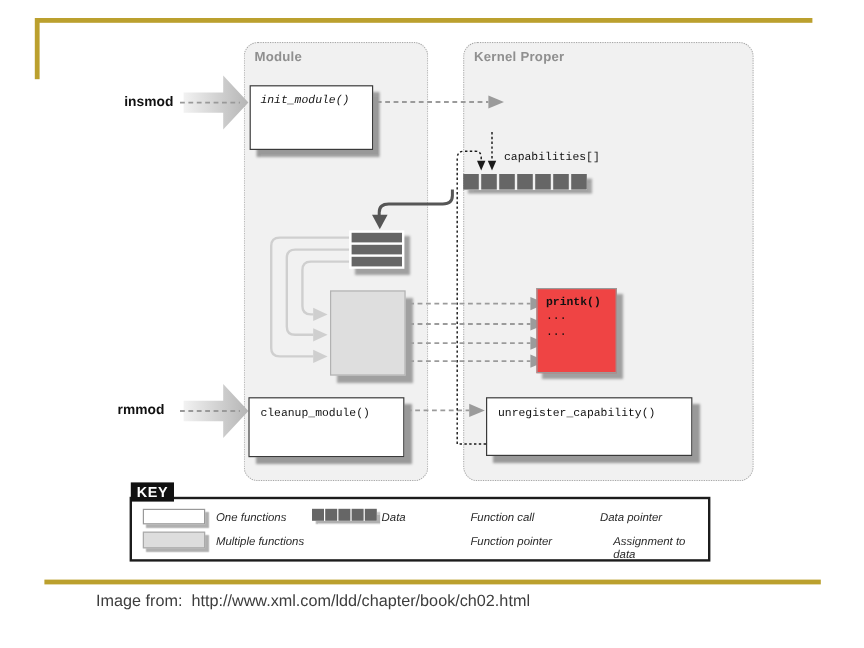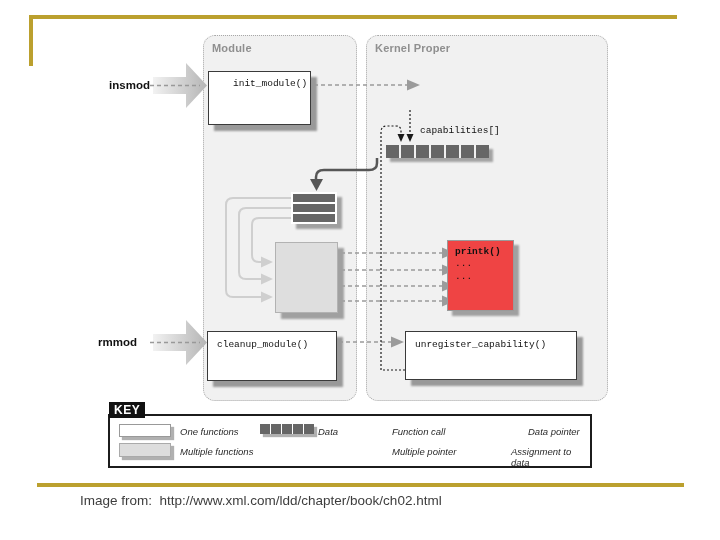--- a/index.html
+++ b/index.html
@@ -12,31 +12,31 @@
 
   
   .gold { background:#bba02e; position:absolute; }
   .gold-top    { left:30px;  top:15px;  width:647px; height:4px; }
   .gold-left   { left:29px;  top:15px;  width:4px;   height:51px; }
   .gold-bottom { left:37px;  top:483px; width:647px; height:4px; }
 
   
   .panel { position:absolute; border:1px dotted #a8a8a8; border-radius:12px; background:#f1f1f1; }
   .panel-module { left:203px; top:35px; width:152px; height:364px; }
-  .panel-kernel { left:366px; top:35px; width:240px; height:364px;text-align:right; }
+  .panel-kernel { left:386px; top:35px; width:240px; height:364px;text-align:right; }
   .panel-title  { position:absolute; left:8px; top:6px; font-weight:bold; font-size:11px; color:#8f8f8f; letter-spacing:0.2px; }
 
   
   .mono { font-family:"Liberation Mono","DejaVu Sans Mono",monospace; font-size:9.5px; color:#111; }
   .fnbox {
     position:absolute; box-sizing:border-box;
     background:#ffffff; border:1.5px solid #3a3a3a;
     box-shadow:6px 6px 2px #999999;
   }
-  .box-init       { left:208px; top:71px;  width:103px; height:54px; padding:6px 0 0 24px; }
+  .box-init       { left:208px; top:71px;  width:103px; height:54px; padding:6px 0 0 8px;font-style:italic; }
   .box-register   { left:422px; top:73px;  width:157px; height:33px; padding:9px 0 0 9px; }
   .box-cleanup    { left:207px; top:331px; width:130px; height:50px; padding:7px 0 0 9px; }
   .box-unregister { left:405px; top:331px; width:172px; height:49px; padding:7px 4px 0 9px; }
 
   .box-printk {
     position:absolute; box-sizing:border-box;
     left:447px; top:240px; width:67px; height:71px;
     background:#ef4444; border:1.5px solid #9a9a9a;
     box-shadow:5px 5px 2px #a0a0a0;
     padding:5px 0 0 7px; line-height:1.3;
@@ -55,38 +55,38 @@
   }
   .stack .bar { height:8px; background:#666666; margin-bottom:2px; }
   .stack .bar:last-child { margin-bottom:0; }
 
   .cap-label { position:absolute; left:420px; top:125px; }
 
   .squares { position:absolute; left:386px; top:145px; display:flex; gap:2px; box-shadow:4px 4px 2px #a3a3a3; }
   .squares .sq { width:13px; height:13px; background:#666666; }
 
   .cmd-label { position:absolute; font-weight:bold; font-size:11.5px; color:#111; width:52px; text-align:right; }
-  .lbl-insmod { left:98px; top:79px; }
+  .lbl-insmod { left:98px; top:79px;text-align:center; }
   .lbl-rmmod  { left:85px; top:336px; }
 
   
   .keybox { position:absolute; left:108px; top:414px; width:480px; height:50px; border:2px solid #1c1c1c; background:#fff; }
   .keytab { position:absolute; left:109px; top:402px; background:#111; color:#fff; font-weight:bold; font-size:12px; padding:1px 5px; letter-spacing:0.5px; }
 
   .legend-swatch-one   { position:absolute; left:119px; top:424px; width:50px; height:11px; background:#fff; border:1px solid #999; box-shadow:3px 3px 1px #b0b0b0; }
   .legend-swatch-multi { position:absolute; left:119px; top:443px; width:50px; height:12px; background:#dddddd; border:1px solid #aaa; box-shadow:3px 3px 1px #b0b0b0; }
   .legend-squares { position:absolute; left:260px; top:424px; display:flex; gap:1px; box-shadow:3px 3px 1px #b0b0b0; }
   .legend-squares .sq { width:10px; height:10px; background:#666666; }
   .legend-label { position:absolute; font-style:italic; font-size:9.5px; color:#2a2a2a; }
   .ll-one    { left:180px; top:426px; }
   .ll-multi  { left:180px; top:446px; }
   .ll-data   { left:318px; top:426px;text-align:right; }
   .ll-fcall  { left:392px; top:426px; }
   .ll-fptr   { left:392px; top:446px; }
-  .ll-dptr   { left:528px; top:426px; }
+  .ll-dptr   { left:500px; top:426px; }
   .ll-assign { left:511px; top:446px; }
 
   .caption { position:absolute; left:80px; top:493px; font-size:13.5px; color:#3d3d3d; white-space:pre; }
 
   svg.arrows { position:absolute; left:0; top:0; pointer-events:none; }
 </style>
 </head>
 <body>
 
 <div class="abs" style="left:0;top:0;width:592px;height:540px;">
@@ -211,19 +211,19 @@
   <div class="legend-squares">
     <div class="sq"></div>
     <div class="sq"></div>
     <div class="sq"></div>
     <div class="sq"></div>
     <div class="sq"></div>
   </div>
   <div class="legend-label ll-data">Data</div>
 
   <div class="legend-label ll-fcall">Function call</div>
-  <div class="legend-label ll-fptr">Multiple pointer</div>
+  <div class="legend-label ll-fptr">Function pointer</div>
   <div class="legend-label ll-dptr">Data pointer</div>
   <div class="legend-label ll-assign">Assignment to data</div>
 
   <div class="caption">Image from:  http://www.xml.com/ldd/chapter/book/ch02.html</div>
 
 </div>
 
 </body></html>

